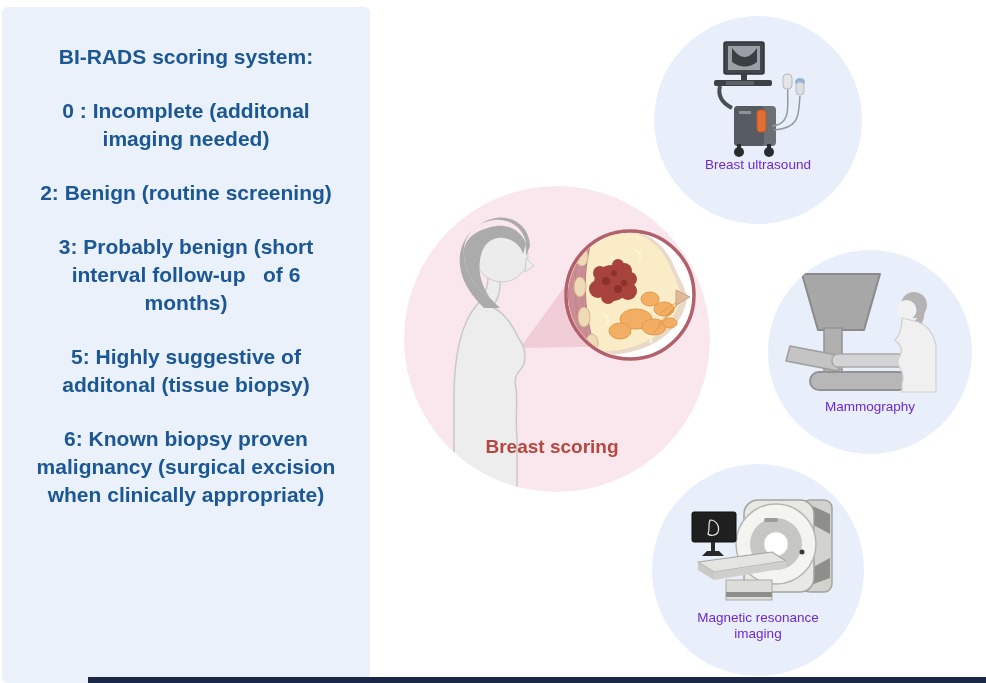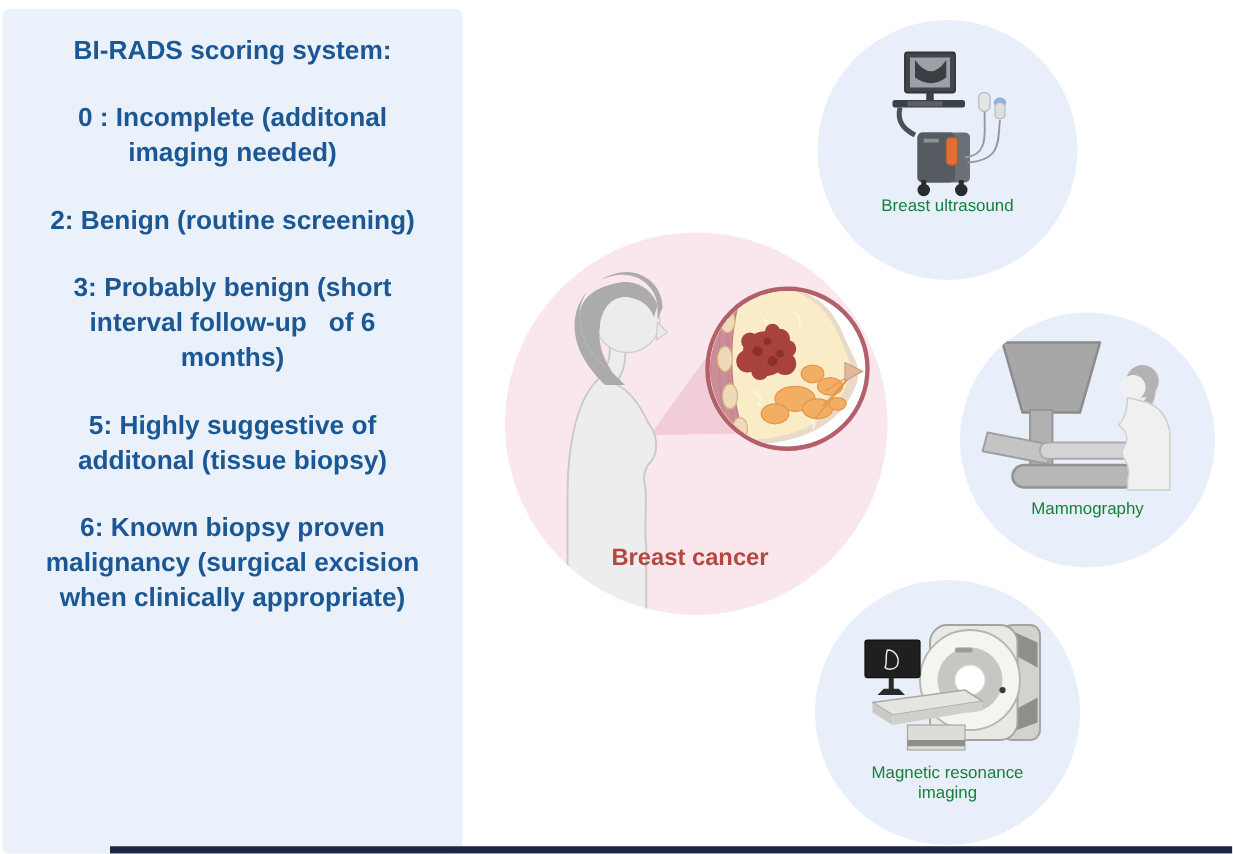--- a/index.html
+++ b/index.html
@@ -1,30 +1,30 @@
 <!DOCTYPE html>
 <html><head>
 <meta charset="utf-8">
 <style>
   html,body{margin:0;padding:0;background:#fff;}
   .canvas{position:relative;width:986px;height:683px;background:#ffffff;overflow:hidden;
           font-family:"Liberation Sans",sans-serif;}
   
   .panel{position:absolute;left:2px;top:7px;width:368px;height:676px;background:#EAF1FA;
-         border-radius:6px;box-sizing:border-box;padding:20px 12px 0;text-align:center;}
+         border-radius:6px;box-sizing:border-box;padding:36px 12px 0;text-align:center;}
   .panel p{margin:0 0 26px;font-size:21px;line-height:28px;font-weight:700;color:#1A5794;
            white-space:pre-wrap;}
   
   .circle{position:absolute;border-radius:50%;overflow:hidden;}
   .c-center{left:404px;top:186px;width:306px;height:306px;background:#FAE7EE;}
   .c-us{left:654px;top:16px;width:208px;height:208px;background:#E8EFFA;}
   .c-mammo{left:768px;top:250px;width:204px;height:204px;background:#E8EFFA;}
   .c-mri{left:652px;top:464px;width:212px;height:212px;background:#E8EFFA;}
   .circle svg{position:absolute;left:0;top:0;}
-  .mod-label{position:absolute;left:0;right:0;text-align:center;font-size:13.5px;color:#15803d;}
+  .mod-label{position:absolute;left:0;right:0;text-align:center;font-size:13.5px;color:#6d28d9;}
   .us-label{top:141px;}
   .mammo-label{top:149px;}
   .mri-label{top:146px;white-space:pre-line;line-height:16px;}
   .cancer-label{position:absolute;left:0;right:10px;top:250px;text-align:center;
                 font-size:19px;font-weight:700;color:#B5473E;}
   .bottom-bar{position:absolute;left:88px;right:0;bottom:0;height:6px;background:#1B2746;}
 </style>
 </head>
 <body>
 
@@ -111,21 +111,21 @@
             <circle cx="-24" cy="-14" r="4"></circle>
               <circle cx="-12" cy="-6" r="4"></circle>
             <circle cx="-16" cy="-22" r="3"></circle>
               <circle cx="-6" cy="-12" r="3"></circle>
           </g>
 
           <path d="M46,-5 L60,2 L46,10 Z" fill="#E0B89C" stroke="#CAA083" stroke-width="1"></path>
         </g>
       </g>
     </svg>
-    <div class="cancer-label">Breast cancer</div>
+    <div class="cancer-label">Breast scoring</div>
   </div>
 
   <div class="circle c-us">
     <svg width="208" height="208" viewBox="0 0 208 208">
       <g>
         <rect x="70" y="26" width="40" height="32" rx="2" fill="#41464B" stroke="#303438" stroke-width="1.5"></rect>
         <rect x="74" y="30" width="32" height="24" fill="#9AA0A6"></rect>
         <path d="M78,32 q13,18 25,0 l0,14 q-12,9 -25,0 Z" fill="#3A3F44"></path>
         <rect x="87" y="58" width="6" height="6" fill="#3C4044"></rect>
       </g>

